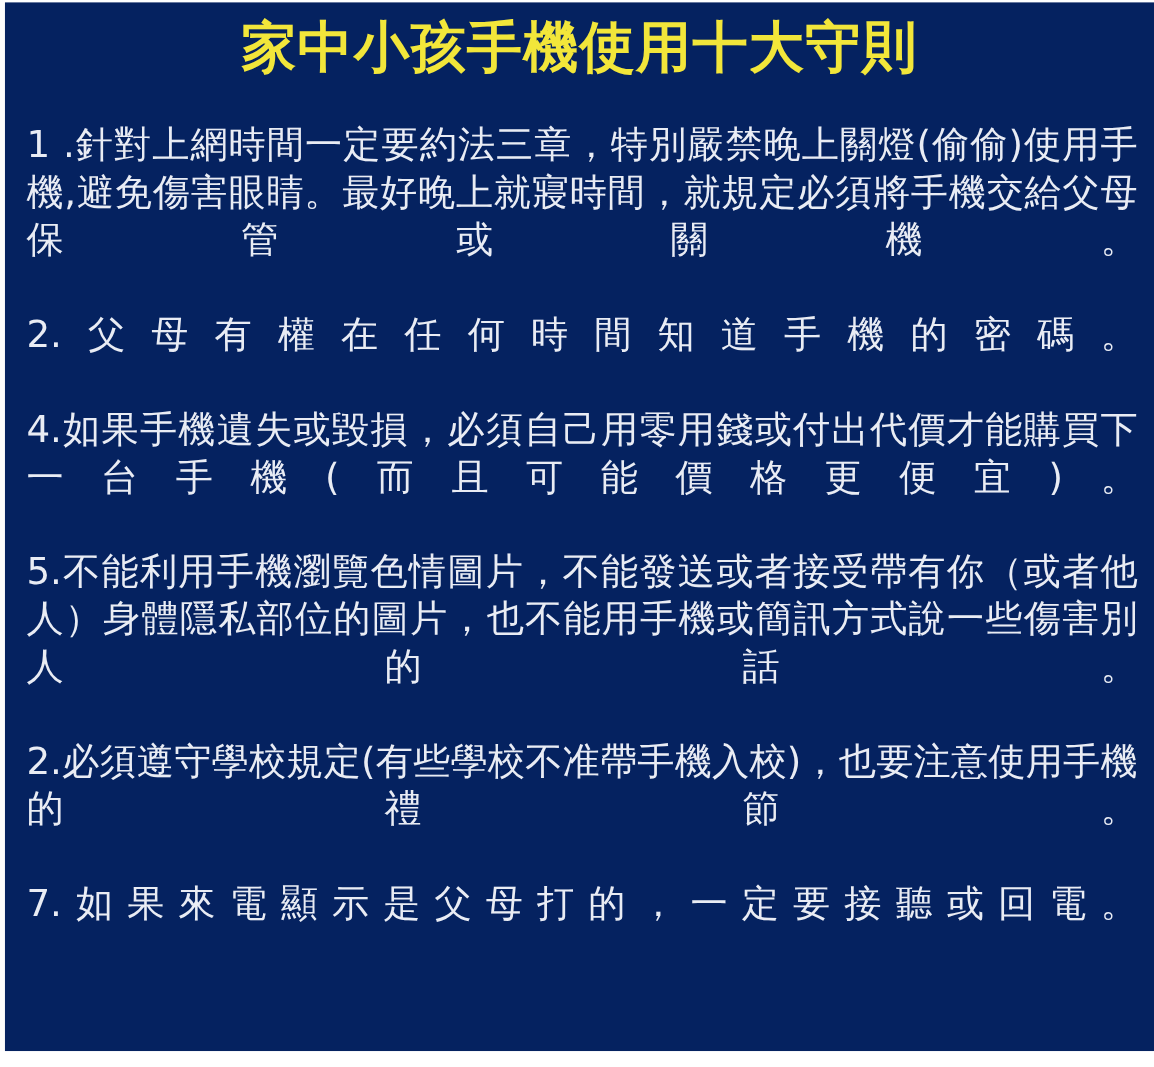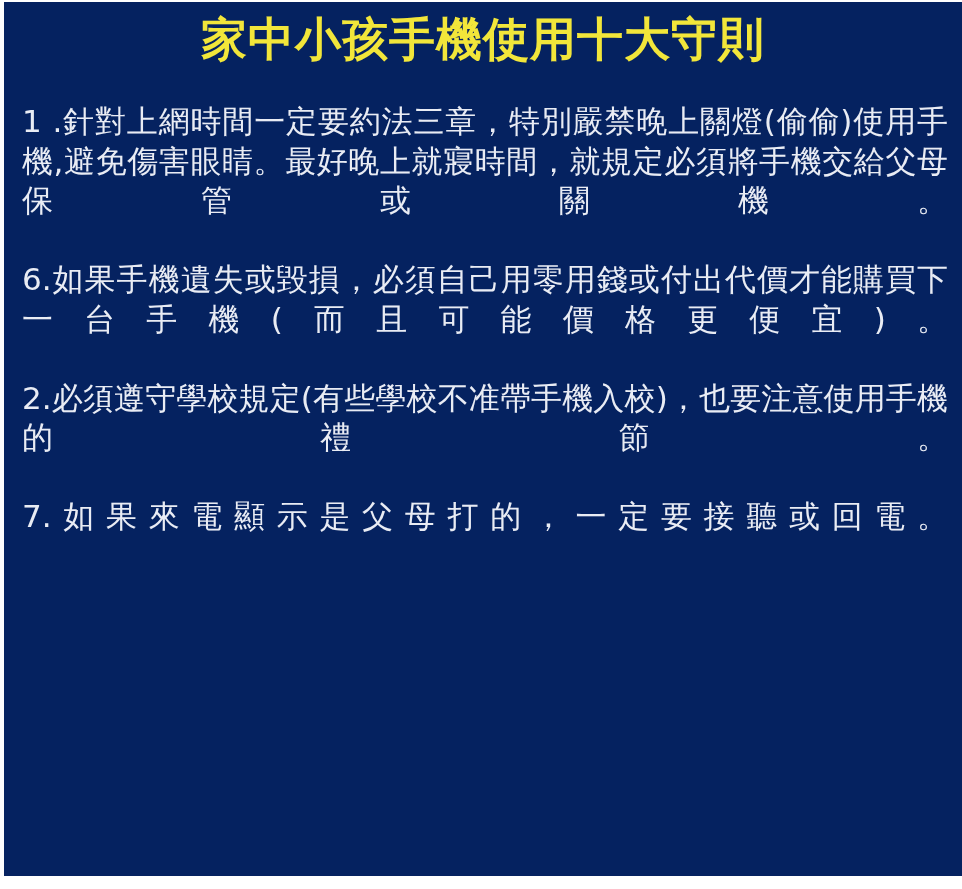--- a/index.html
+++ b/index.html
@@ -98,21 +98,23 @@
 <body>
 
 <div id="slide">
 
   <div id="panel">
 
     <div id="title">家中小孩手機使用十大守則</div>
 
     <div id="rules">
       <div class="rule">1 .針對上網時間一定要約法三章，特別嚴禁晚上關燈(偷偷)使用手機,避免傷害眼睛。最好晚上就寢時間，就規定必須將手機交給父母保管或關機。</div>
-      <div class="rule">6.如果手機遺失或毀損，必須自己用零用錢或付出代價才能購買下一台手機(而且可能價格更便宜)。</div>
+      <div class="rule">2.父母有權在任何時間知道手機的密碼。</div>
+      <div class="rule">4.如果手機遺失或毀損，必須自己用零用錢或付出代價才能購買下一台手機(而且可能價格更便宜)。</div>
+      <div class="rule">5.不能利用手機瀏覽色情圖片，不能發送或者接受帶有你（或者他人）身體隱私部位的圖片，也不能用手機或簡訊方式說一些傷害別人的話。</div>
       <div class="rule">2.必須遵守學校規定(有些學校不准帶手機入校)，也要注意使用手機的禮節。</div>
       <div class="rule">7.如果來電顯示是父母打的，一定要接聽或回電。</div>
 
     </div>
 
   </div>
 
   <div id="left-edge"></div>
   <div id="bottom-edge"></div>
 

